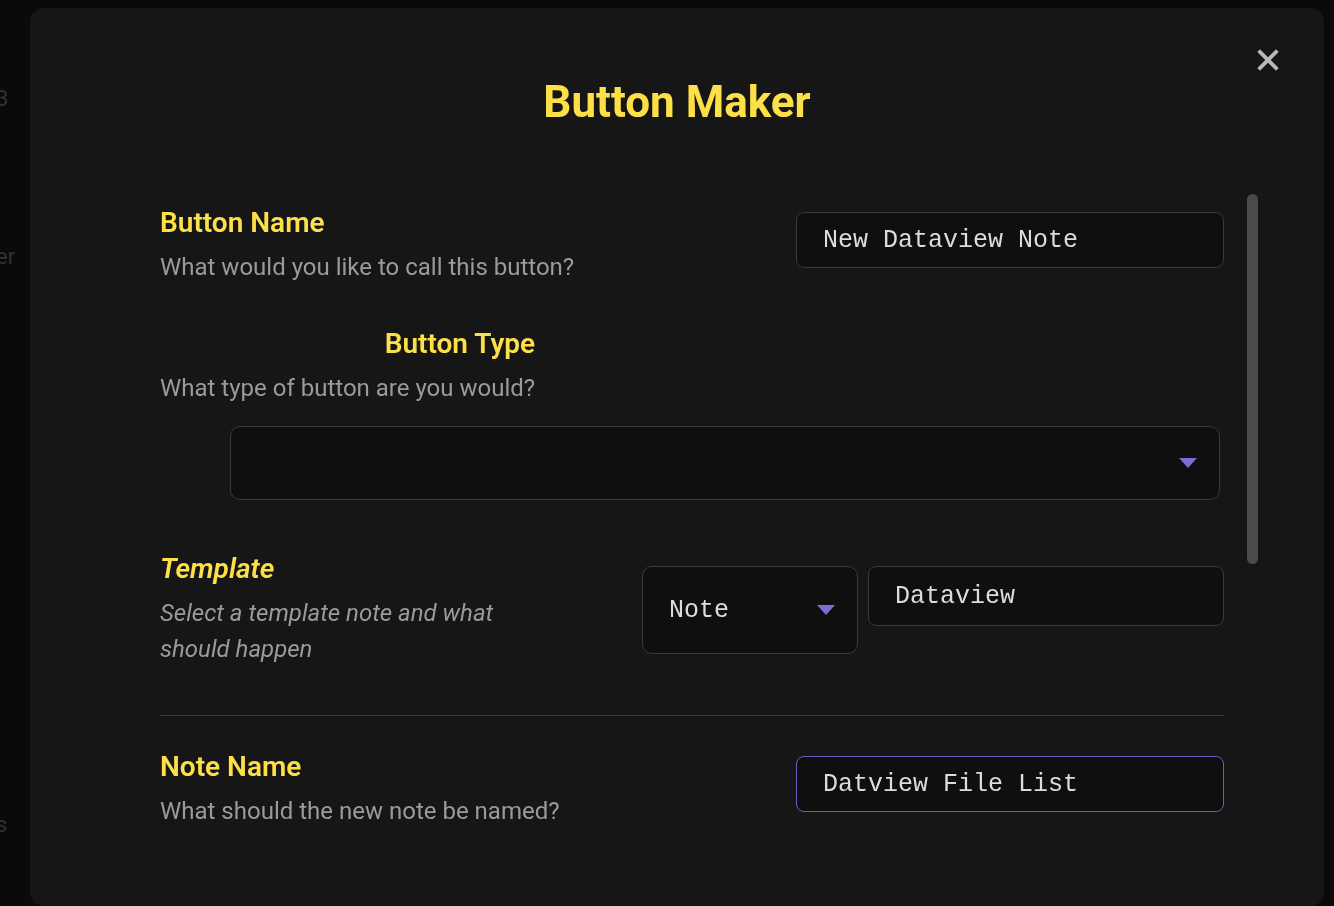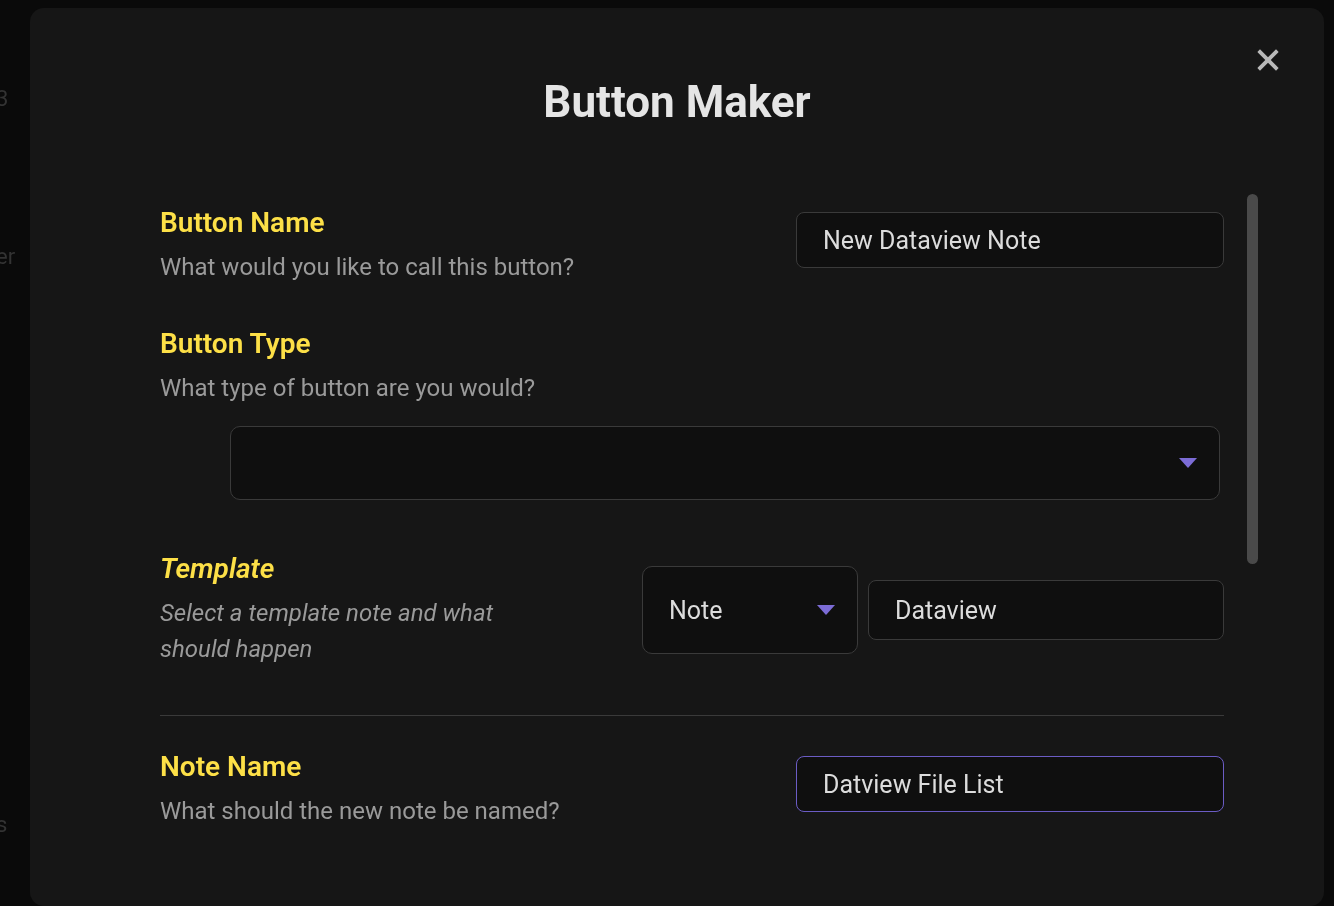--- a/index.html
+++ b/index.html
@@ -31,21 +31,21 @@
     align-items: center;
     justify-content: center;
     cursor: pointer;
     color: #b9b9b9;
   }
   .close svg { width: 28px; height: 28px; stroke: #b9b9b9; stroke-width: 3.2; }
   .title {
     text-align: center;
     font-size: 44px;
     font-weight: 700;
-    color: #e5e5e5;
+    color: #fde047;
     margin-top: 38px;
     margin-bottom: 56px;
   }
   .scroll-area {
     position: absolute;
     left: 130px;
     right: 100px;
     top: 180px;
     bottom: 0;
     overflow: hidden;
@@ -75,22 +75,22 @@
   }
   .label-desc {
     font-size: 24px;
     font-weight: 400;
     color: #9a9a9a;
     line-height: 1.5;
   }
   .controlcol {
     display: flex;
     gap: 10px;
-    align-items: center;
     padding-top: 6px;
+    font-family: Liberation Mono, monospace;
   }
   .txt {
     background: #0f0f0f;
     border: 1px solid #3a3a3a;
     border-radius: 8px;
     color: #dcdcdc;
     font-size: 25px;
     padding: 10px 26px;
     height: 56px;
     font-family: inherit;
@@ -158,21 +158,21 @@
     <div class="row">
       <div class="labelcol">
         <div class="label-title">Button Name</div>
         <div class="label-desc">What would you like to call this button?</div>
       </div>
       <div class="controlcol">
         <input type="text" class="txt wide" value="New Dataview Note" style="">
       </div>
     </div>
 
-    <div class="row fullrow" style="padding-bottom:34px;">
+    <div class="row fullrow" style="padding-bottom:34px;text-align:right;">
       <div class="labelcol">
         <div class="label-title">Button Type</div>
         <div class="label-desc">What type of button are you would?</div>
       </div>
       <div class="sel">
         <span class="caret"></span>
       </div>
     </div>
 
     <div class="row template-row divider" style="padding-bottom:48px;">

